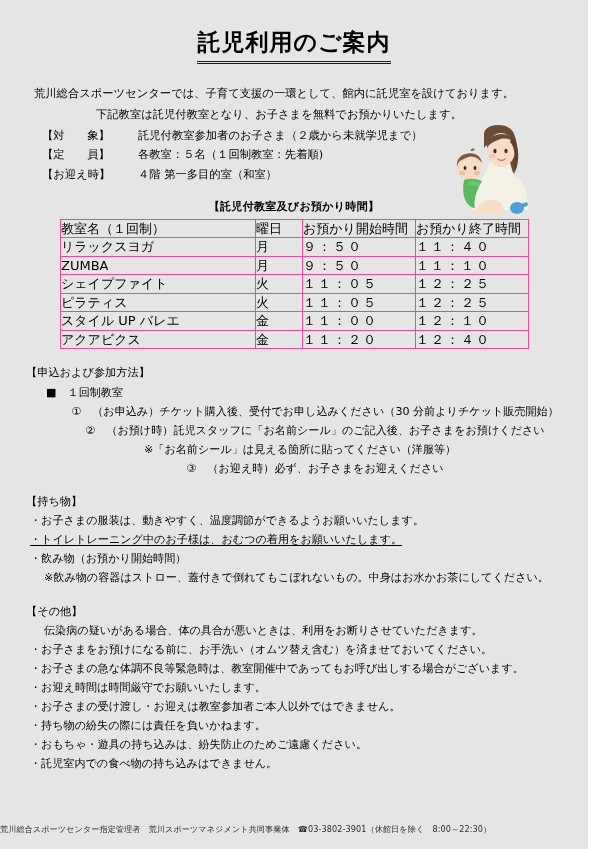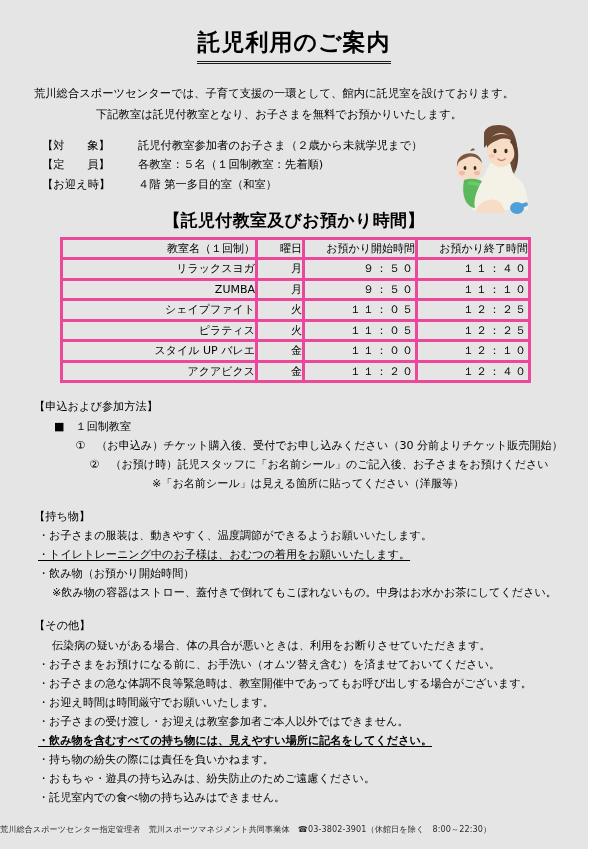--- a/index.html
+++ b/index.html
@@ -43,21 +43,21 @@
     padding: 0 34px;
     font-size: 11.3px;
     line-height: 1.85;
     font-family: "DejaVu Sans", "Liberation Sans", sans-serif;
   }
   .intro .line1 { display: block; text-align: left; }
   .intro .line2 { display: block; text-align: center; padding-right: 30px; }
 
   
   .def-list {
-    margin-top: 10px;
+    margin-top: 0;
     padding-left: 42px;
     font-size: 11.3px;
     line-height: 1.75;
     font-family: "DejaVu Sans", "Liberation Sans", sans-serif;
   }
   .def-row { display: flex; align-items: baseline; }
   .def-key {
     display: inline-block;
     width: 96px;
     flex: 0 0 96px;
@@ -71,55 +71,55 @@
     left: 432px;
     top: 118px;
     width: 110px;
     height: 105px;
   }
 
   
   .table-caption {
     margin-top: 14px;
     text-align: center;
-    font-size: 17px;
+    font-size: 11px;
     font-weight: bold;
     font-family: "DejaVu Sans", "Liberation Sans", sans-serif;
     letter-spacing: .3px;
   }
   .sched-wrap {
     margin: 5px auto 0 auto;
     width: 468px;
   }
   table.sched {
     border-collapse: collapse;
     width: 100%;
     font-family: "DejaVu Sans", "Liberation Sans", sans-serif;
     table-layout: fixed;
   }
   table.sched th, table.sched td {
-    border: 3px solid #ec4899;
-    text-align: right;
-    font-size: 11px;
+    border: 1px solid #ec4899;
+    text-align: left;
+    font-size: 13px;
     font-weight: normal;
     height: 17.5px;
     padding: 0;
     line-height: 17.5px;
     white-space: nowrap;
     overflow: hidden;
   }
   col.c-name { width: 195px; }
   col.c-day  { width: 47px; }
   col.c-start{ width: 113px; }
   col.c-end  { width: 113px; }
   td.time { letter-spacing: 2.0px; }
 
   
   .section {
-    padding-left: 34px;
+    padding-left: 26px;
     padding-right: 18px;
     font-family: "DejaVu Sans", "Liberation Sans", sans-serif;
     font-size: 11.1px;
     line-height: 1.72;
   }
   .sec-head {
     margin-top: 14px;
     font-size: 11.2px;
   }
   .lvl1 { padding-left: 20px; }
@@ -277,38 +277,38 @@
       </tbody>
     </table>
   </div>
 
   <div class="section mt-block">
     <div class="sec-head">【申込および参加方法】</div>
     <div class="lvl1 bullet-line">■　１回制教室</div>
     <div class="lvl2 bullet-line">①　（お申込み）チケット購入後、受付でお申し込みください（30 分前よりチケット販売開始）</div>
     <div class="lvl2 bullet-line">②　（お預け時）託児スタッフに「お名前シール」のご記入後、お子さまをお預けください</div>
     <div class="lvl3 bullet-line">※「お名前シール」は見える箇所に貼ってください（洋服等）</div>
+    <div class="lvl2 bullet-line">③　（お迎え時）必ず、お子さまをお迎えください</div>
   </div>
 
   <div class="section mt-block">
     <div class="sec-head">【持ち物】</div>
     <div class="dot-line">・お子さまの服装は、動きやすく、温度調節ができるようお願いいたします。</div>
     <div class="dot-line u-line">・トイレトレーニング中のお子様は、おむつの着用をお願いいたします。</div>
     <div class="dot-line">・飲み物（お預かり開始時間）</div>
     <div class="sub-line">※飲み物の容器はストロー、蓋付きで倒れてもこぼれないもの。中身はお水かお茶にしてください。</div>
   </div>
 
   <div class="section mt-block">
     <div class="sec-head">【その他】</div>
     <div class="sub-line">伝染病の疑いがある場合、体の具合が悪いときは、利用をお断りさせていただきます。</div>
     <div class="dot-line">・お子さまをお預けになる前に、お手洗い（オムツ替え含む）を済ませておいてください。</div>
     <div class="dot-line">・お子さまの急な体調不良等緊急時は、教室開催中であってもお呼び出しする場合がございます。</div>
     <div class="dot-line">・お迎え時間は時間厳守でお願いいたします。</div>
     <div class="dot-line">・お子さまの受け渡し・お迎えは教室参加者ご本人以外ではできません。</div>
-    <div class="dot-line u-line b-line">・飲み物を含むすべての持ち物には、見えやすい場所に記名をしてください。</div>
     <div class="dot-line">・持ち物の紛失の際には責任を負いかねます。</div>
     <div class="dot-line">・おもちゃ・遊具の持ち込みは、紛失防止のためご遠慮ください。</div>
     <div class="dot-line">・託児室内での食べ物の持ち込みはできません。</div>
   </div>
 
   <div class="footer">荒川総合スポーツセンター指定管理者　荒川スポーツマネジメント共同事業体　☎03-3802-3901（休館日を除く　8:00～22:30）</div>
 
 </div>
 
 </body></html>

